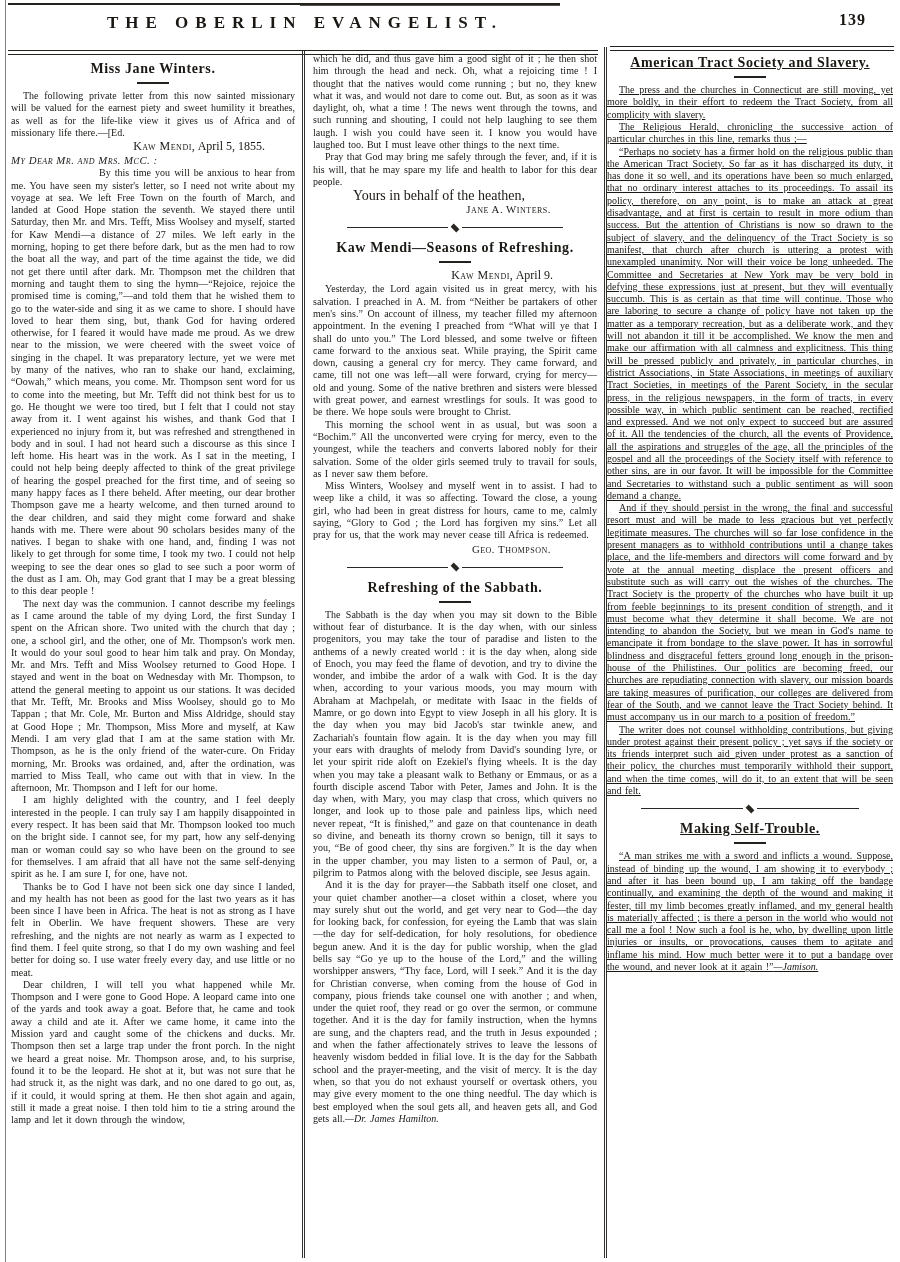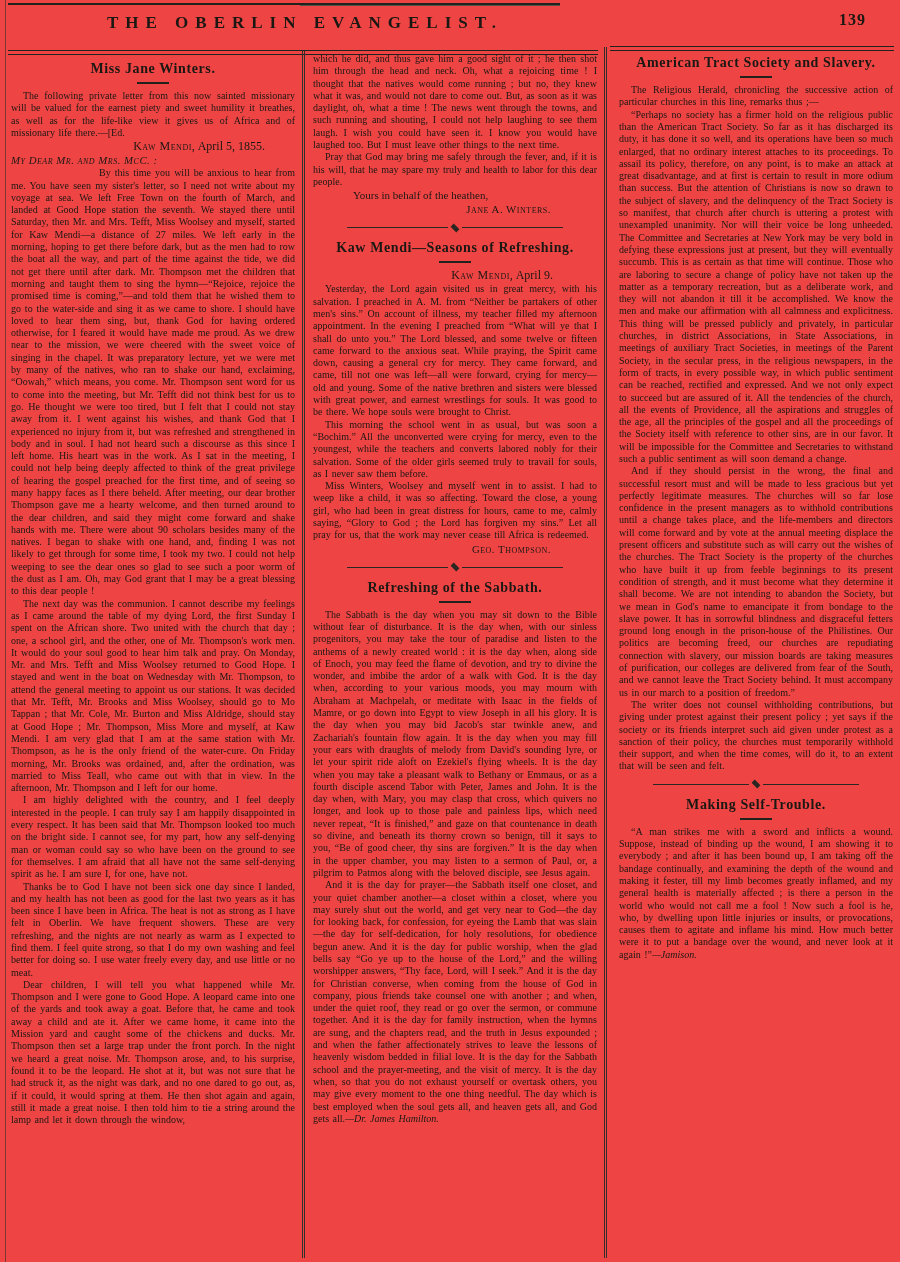--- a/index.html
+++ b/index.html
@@ -1,18 +1,18 @@
 <!DOCTYPE html>
 <html><head>
 <meta charset="utf-8">
 <style>
   html,body { margin:0; padding:0; background:#cfccc6; }
   .page {
     position:relative; width:900px; height:1262px; margin:0 auto;
-    background:#ef4444; overflow:hidden;
+    background:#ffffff; overflow:hidden;
     font-family:"Liberation Serif","DejaVu Serif",serif;
     color:#1b1814;
   }
   
   .artifact-top { position:absolute; top:3px; left:8px; width:552px; height:2px; background:#23211e; }
   .artifact-top2 { position:absolute; top:5px; left:300px; width:260px; height:1px; background:#55524c; }
   .artifact-left { position:absolute; top:0; left:5px; width:1px; height:1262px; background:rgba(50,46,40,.6); }
 
   .masthead {
     position:absolute; top:13px; left:0; width:610px; text-align:center;
@@ -21,39 +21,39 @@
   .pagenum { position:absolute; top:11px; right:34px; font-size:16px; font-weight:bold; letter-spacing:1px; }
 
   .hrule { height:3px; border-top:1px solid #23211e; border-bottom:1px solid #23211e; position:absolute; }
   .hrule-left  { top:50px; left:8px;  width:590px; }
   .hrule-right { top:46px; left:610px; width:284px; }
 
   .columns { position:absolute; top:51px; left:8px; width:886px; height:1207px; display:flex; }
   .col { box-sizing:border-box; overflow:hidden; }
   .col-1 { width:294px; padding:2px 7px 0 3px; }
   .col-2 { width:302px; padding:2px 7px 0 8px; border-left:3px double #33302b; }
-  .col-3 { width:290px; padding:0 1px 0 12px; border-left:3px double #33302b; margin-top:-4px; }
+  .col-3 { width:290px; padding:0 1px 0 0; border-left:3px double #33302b; margin-top:-4px;text-decoration:underline; }
 
   .art-title {
     text-align:center; font-weight:bold; font-size:14px; letter-spacing:.6px;
     margin:8px 0 0 0; line-height:1.15;
   }
   .title-rule { width:32px; height:2px; background:#23211e; margin:5px auto 6px auto; }
 
   .para {
     font-size:10px; line-height:12.3px; text-align:justify; margin:0;
     text-indent:12px; word-spacing:1px;
   }
   .para.noindent { text-indent:0; }
   .para.bigindent { text-indent:88px; }
 
   .dateline { font-size:12px; line-height:13px; text-align:right; padding-right:30px; margin:1px 0; }
   .sc { font-variant:small-caps; letter-spacing:.5px; }
   .salutation { font-size:10.8px; line-height:13px; text-align:left; margin:0;font-style:italic; }
-  .closing { font-size:11px; line-height:13px; padding-left:40px; margin:1px 0 0 0; }
+  .closing { font-size:14px; line-height:13px; padding-left:40px; margin:1px 0 0 0; }
   .signature { font-size:10.8px; line-height:13px; text-align:right; padding-right:46px; margin:1px 0 2px 0; }
   .ital { font-style:italic; }
 
   .divider { display:flex; align-items:center; margin:7px 34px 4px 34px; height:9px; }
   .div-line { flex:1; height:1px; background:#2a2723; }
   .div-diamond { width:8px; height:8px; background:#2a2723; transform:rotate(45deg) scale(1,.55); margin:0 3px; }
 </style>
 </head>
 <body>
 
@@ -78,21 +78,21 @@
       <p class="salutation sc">My Dear Mr. and Mrs. McC. :</p>
       <p class="para bigindent">By this time you will be anxious to hear from me.  You have seen my sister's letter, so I need not write about my voyage at sea.  We left Free Town on the fourth of March, and landed at Good Hope station the seventh.  We stayed there until Saturday, then Mr. and Mrs. Tefft, Miss Woolsey and myself, started for Kaw Mendi—a distance of 27 miles.  We left early in the morning, hoping to get there before dark, but as the men had to row the boat all the way, and part of the time against the tide, we did not get there until after dark.  Mr. Thompson met the children that morning and taught them to sing the hymn—“Rejoice, rejoice the promised time is coming,”—and told them that he wished them to go to the water-side and sing it as we came to shore.  I should have loved to hear them sing, but, thank God for having ordered otherwise, for I feared it would have made me proud.  As we drew near to the mission, we were cheered with the sweet voice of singing in the chapel.  It was preparatory lecture, yet we were met by many of the natives, who ran to shake our hand, exclaiming, “Oowah,” which means, you come.  Mr. Thompson sent word for us to come into the meeting, but Mr. Tefft did not think best for us to go.  He thought we were too tired, but I felt that I could not stay away from it.  I went against his wishes, and thank God that I experienced no injury from it, but was refreshed and strengthened in body and in soul.  I had not heard such a discourse as this since I left home.  His heart was in the work.  As I sat in the meeting, I could not help being deeply affected to think of the great privilege of hearing the gospel preached for the first time, and of seeing so many happy faces as I there beheld.  After meeting, our dear brother Thompson gave me a hearty welcome, and then turned around to the dear children, and said they might come forward and shake hands with me.  There were about 90 scholars besides many of the natives.  I began to shake with one hand, and, finding I was not likely to get through for some time, I took my two.  I could not help weeping to see the dear ones so glad to see such a poor worm of the dust as I am.  Oh, may God grant that I may be a great blessing to this dear people !</p>
       <p class="para">The next day was the communion.  I cannot describe my feelings as I came around the table of my dying Lord, the first Sunday I spent on the African shore.  Two united with the church that day ; one, a school girl, and the other, one of Mr. Thompson's work men.  It would do your soul good to hear him talk and pray.  On Monday, Mr. and Mrs. Tefft and Miss Woolsey returned to Good Hope.  I stayed and went in the boat on Wednesday with Mr. Thompson, to attend the general meeting to appoint us our stations.  It was decided that Mr. Tefft, Mr. Brooks and Miss Woolsey, should go to Mo Tappan ; that Mr. Cole, Mr. Burton and Miss Aldridge, should stay at Good Hope ; Mr. Thompson, Miss More and myself, at Kaw Mendi.  I am very glad that I am at the same station with Mr. Thompson, as he is the only friend of the water-cure.  On Friday morning, Mr. Brooks was ordained, and, after the ordination, was married to Miss Teall, who came out with that in view.  In the afternoon, Mr. Thompson and I left for our home.</p>
       <p class="para">I am highly delighted with the country, and I feel deeply interested in the people.  I can truly say I am happily disappointed in every respect.  It has been said that Mr. Thompson looked too much on the bright side.  I cannot see, for my part, how any self-denying man or woman could say so who have been on the ground to see for themselves.  I am afraid that all have not the same self-denying spirit as he.  I am sure I, for one, have not.</p>
       <p class="para">Thanks be to God I have not been sick one day since I landed, and my health has not been as good for the last two years as it has been since I have been in Africa.  The heat is not as strong as I have felt in Oberlin.  We have frequent showers.  These are very refreshing, and the nights are not nearly as warm as I expected to find them.  I feel quite strong, so that I do my own washing and feel better for doing so.  I use water freely every day, and use little or no meat.</p>
       <p class="para">Dear children, I will tell you what happened while Mr. Thompson and I were gone to Good Hope.  A leopard came into one of the yards and took away a goat. Before that, he came and took away a child and ate it. After we came home, it came into the Mission yard and caught some of the chickens and ducks.  Mr. Thompson then set a large trap under the front porch.  In the night we heard a great noise.  Mr. Thompson arose, and, to his surprise, found it to be the leopard.  He shot at it, but was not sure that he had struck it, as the night was dark, and no one dared to go out, as, if it could, it would spring at them.  He then shot again and again, still it made a great noise.  I then told him to tie a string around the lamp and let it down through the window,</p>
     </div>
 
     <div class="col col-2">
       <p class="para noindent">which he did, and thus gave him a good sight of it ; he then shot him through the head and neck.  Oh, what a rejoicing time !  I thought that the natives would come running ; but no, they knew what it was, and would not dare to come out.  But, as soon as it was daylight, oh, what a time !  The news went through the towns, and such running and shouting, I could not help laughing to see them laugh.  I wish you could have seen it.  I know you would have laughed too.  But I must leave other things to the next time.</p>
-      <p class="para">Pray that God may bring me safely through the fever, and, if it is his will, that he may spare my truly and health to labor for this dear people.</p>
+      <p class="para">Pray that God may bring me safely through the fever, and, if it is his will, that he may spare my life and health to labor for this dear people.</p>
       <p class="closing">Yours in behalf of the heathen,</p>
       <p class="signature sc">Jane A. Winters.</p>
 
       <div class="divider">
         <span class="div-line"></span>
         <span class="div-diamond"></span>
         <span class="div-line"></span>
       </div>
 
       <h2 class="art-title">Kaw Mendi—Seasons of Refreshing.</h2>
@@ -111,20 +111,21 @@
 
       <h2 class="art-title">Refreshing of the Sabbath.</h2>
       <div class="title-rule"></div>
       <p class="para">The Sabbath is the day when you may sit down to the Bible without fear of disturbance.  It is the day when, with our sinless progenitors, you may take the tour of paradise and listen to the anthems of a newly created world : it is the day when, along side of Enoch, you may feed the flame of devotion, and try to divine the wonder, and imbibe the ardor of a walk with God.  It is the day when, according to your various moods, you may mourn with Abraham at Machpelah, or meditate with Isaac in the fields of Mamre, or go down into Egypt to view Joseph in all his glory.  It is the day when you may bid Jacob's star twinkle anew, and Zachariah's fountain flow again. It is the day when you may fill your ears with draughts of melody from David's sounding lyre, or let your spirit ride aloft on Ezekiel's flying wheels.  It is the day when you may take a pleasant walk to Bethany or Emmaus, or as a fourth disciple ascend Tabor with Peter, James and John.  It is the day when, with Mary, you may clasp that cross, which quivers no longer, and look up to those pale and painless lips, which need never repeat, “It is finished,” and gaze on that countenance in death so divine, and beneath its thorny crown so benign, till it says to you, “Be of good cheer, thy sins are forgiven.”  It is the day when in the upper chamber, you may listen to a sermon of Paul, or, a pilgrim to Patmos along with the beloved disciple, see Jesus again.</p>
       <p class="para"><span>And it is the day for prayer—the Sabbath itself one closet, and your quiet chamber another—a closet within a closet, where you may surely shut out the world, and get very near to God—the day for looking back, for confession, for eyeing the Lamb that was slain—the day for self-dedication, for holy resolutions, for obedience begun anew.  And it is the day for public worship, when the glad bells say “Go ye up to the house of the Lord,” and the willing worshipper answers, “Thy face, Lord, will I seek.”  And it is the day for Christian converse, when coming from the house of God in company, pious friends take counsel one with another ; and when, under the quiet roof, they read or go over the sermon, or commune together.  And it is the day for family instruction, when the hymns are sung, and the chapters read, and the truth in Jesus expounded ; and when the father affectionately strives to leave the lessons of heavenly wisdom bedded in filial love.  It is the day for the Sabbath school and the prayer-meeting, and the visit of mercy.  It is the day when, so that you do not exhaust yourself or overtask others, you may give every moment to the one thing needful.  The day which is best employed when the soul gets all, and heaven gets all, and God gets all.</span><span class="ital">—Dr. James Hamilton.</span></p>
     </div>
 
     <div class="col col-3">
       <h2 class="art-title">American Tract Society and Slavery.</h2>
       <div class="title-rule"></div>
+      <p class="para">The press and the churches in Connecticut are still moving, yet more boldly, in their effort to redeem the Tract Society, from all complicity with slavery.</p>
       <p class="para">The Religious Herald, chronicling the successive action of particular churches in this line, remarks thus ;—</p>
       <p class="para">“Perhaps no society has a firmer hold on the religious public than the American Tract Society.  So far as it has discharged its duty, it has done it so well, and its operations have been so much enlarged, that no ordinary interest attaches to its proceedings.  To assail its policy, therefore, on any point, is to make an attack at great disadvantage, and at first is certain to result in more odium than success.  But the attention of Christians is now so drawn to the subject of slavery, and the delinquency of the Tract Society is so manifest, that church after church is uttering a protest with unexampled unanimity. Nor will their voice be long unheeded.  The Committee and Secretaries at New York may be very bold in defying these expressions just at present, but they will eventually succumb.  This is as certain as that time will continue.  Those who are laboring to secure a change of policy have not taken up the matter as a temporary recreation, but as a deliberate work, and they will not abandon it till it be accomplished.  We know the men and make our affirmation with all calmness and explicitness.  This thing will be pressed publicly and privately, in particular churches, in district Associations, in State Associations, in meetings of auxiliary Tract Societies, in meetings of the Parent Society, in the secular press, in the religious newspapers, in the form of tracts, in every possible way, in which public sentiment can be reached, rectified and expressed.  And we not only expect to succeed but are assured of it.  All the tendencies of the church, all the events of Providence, all the aspirations and struggles of the age, all the principles of the gospel and all the proceedings of the Society itself with reference to other sins, are in our favor.  It will be impossible for the Committee and Secretaries to withstand such a public sentiment as will soon demand a change.</p>
       <p class="para">And if they should persist in the wrong, the final and successful resort must and will be made to less gracious but yet perfectly legitimate measures.  The churches will so far lose confidence in the present managers as to withhold contributions until a change takes place, and the life-members and directors will come forward and by vote at the annual meeting displace the present officers and substitute such as will carry out the wishes of the churches.  The Tract Society is the property of the churches who have built it up from feeble beginnings to its present condition of strength, and it must become what they determine it shall become.  We are not intending to abandon the Society, but we mean in God's name to emancipate it from bondage to the slave power. It has in sorrowful blindness and disgraceful fetters ground long enough in the prison-house of the Philistines.  Our politics are becoming freed, our churches are repudiating connection with slavery, our mission boards are taking measures of purification, our colleges are delivered from fear of the South, and we cannot leave the Tract Society behind.  It must accompany us in our march to a position of freedom.”</p>
       <p class="para">The writer does not counsel withholding contributions, but giving under protest against their present policy ; yet says if the society or its friends interpret such aid given under protest as a sanction of their policy, the churches must temporarily withhold their support, and when the time comes, will do it, to an extent that will be seen and felt.</p>
 
       <div class="divider">
         <span class="div-line"></span>
         <span class="div-diamond"></span>
         <span class="div-line"></span>
       </div>

